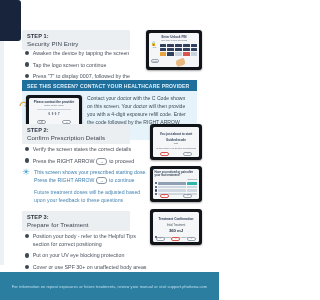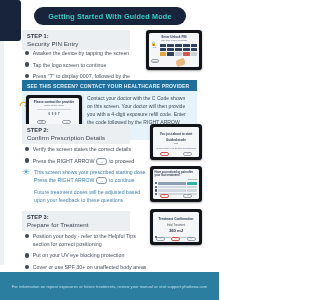--- a/index.html
+++ b/index.html
@@ -136,23 +136,20 @@
   .dose-lbl { font-size:2.6px; color:#49525d; text-align:center; }
 </style>
 </head>
 <body>
 
 <div class="page">
 
   <div class="side-tab"></div>
   <div class="side-rail"></div>
 
-  <div class="title-pill">
-    <span>Getting Started With Guided Mode</span>
-  </div>
 
   <div class="step-head" style="top:30px;">
     <div class="num">STEP 1:</div>
     <div class="ttl">Security PIN Entry</div>
   </div>
 
   <div class="bullets" style="top:50px;">
     <div class="bullet">
       <span class="dot"></span>
       <span class="btxt">Awaken the device by tapping the screen</span>

